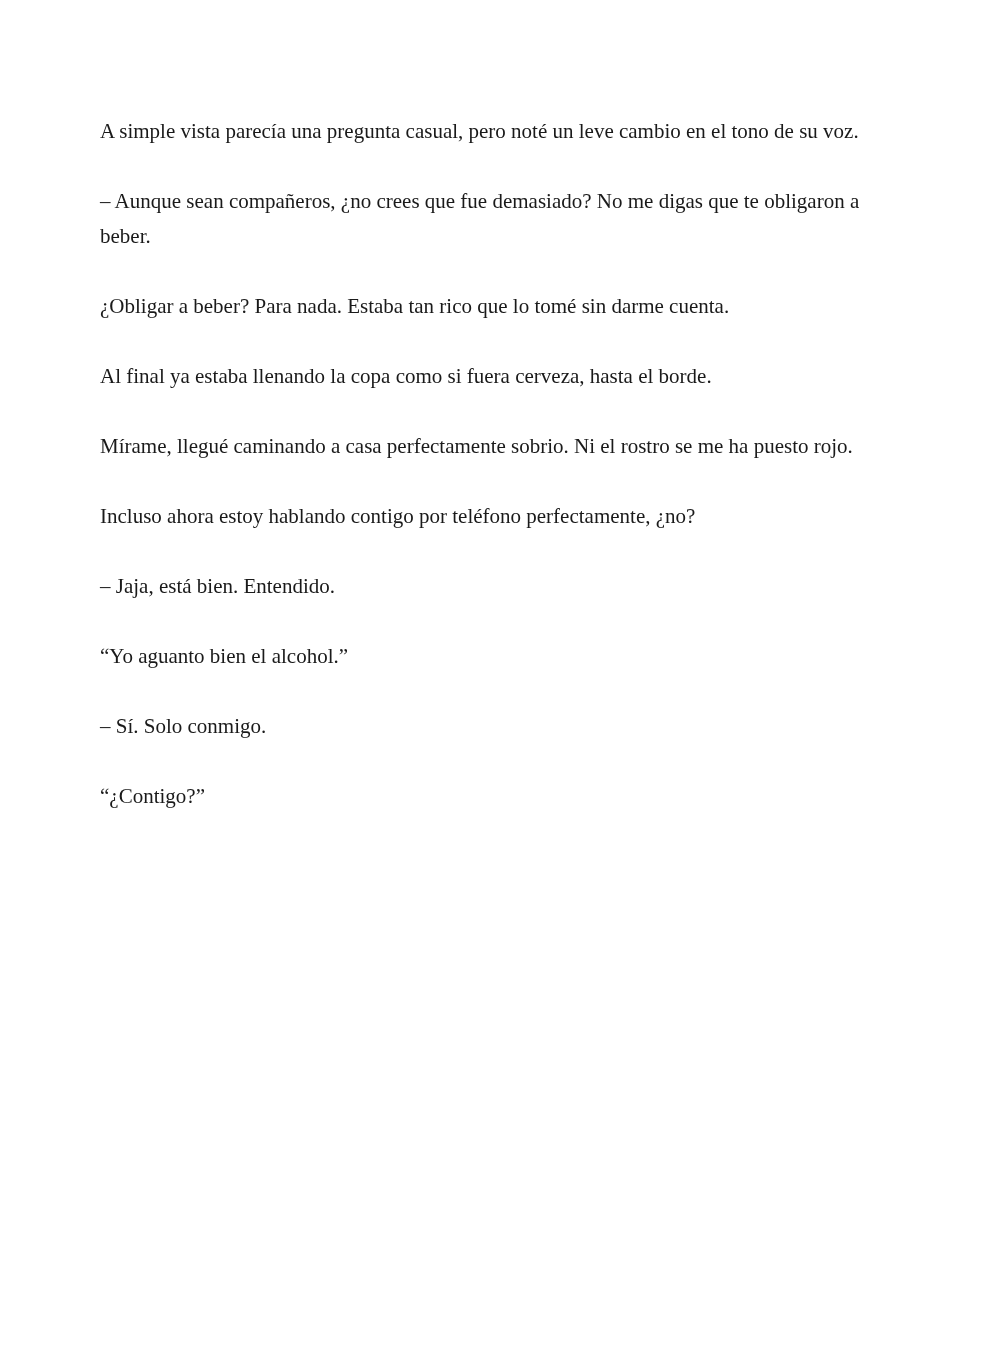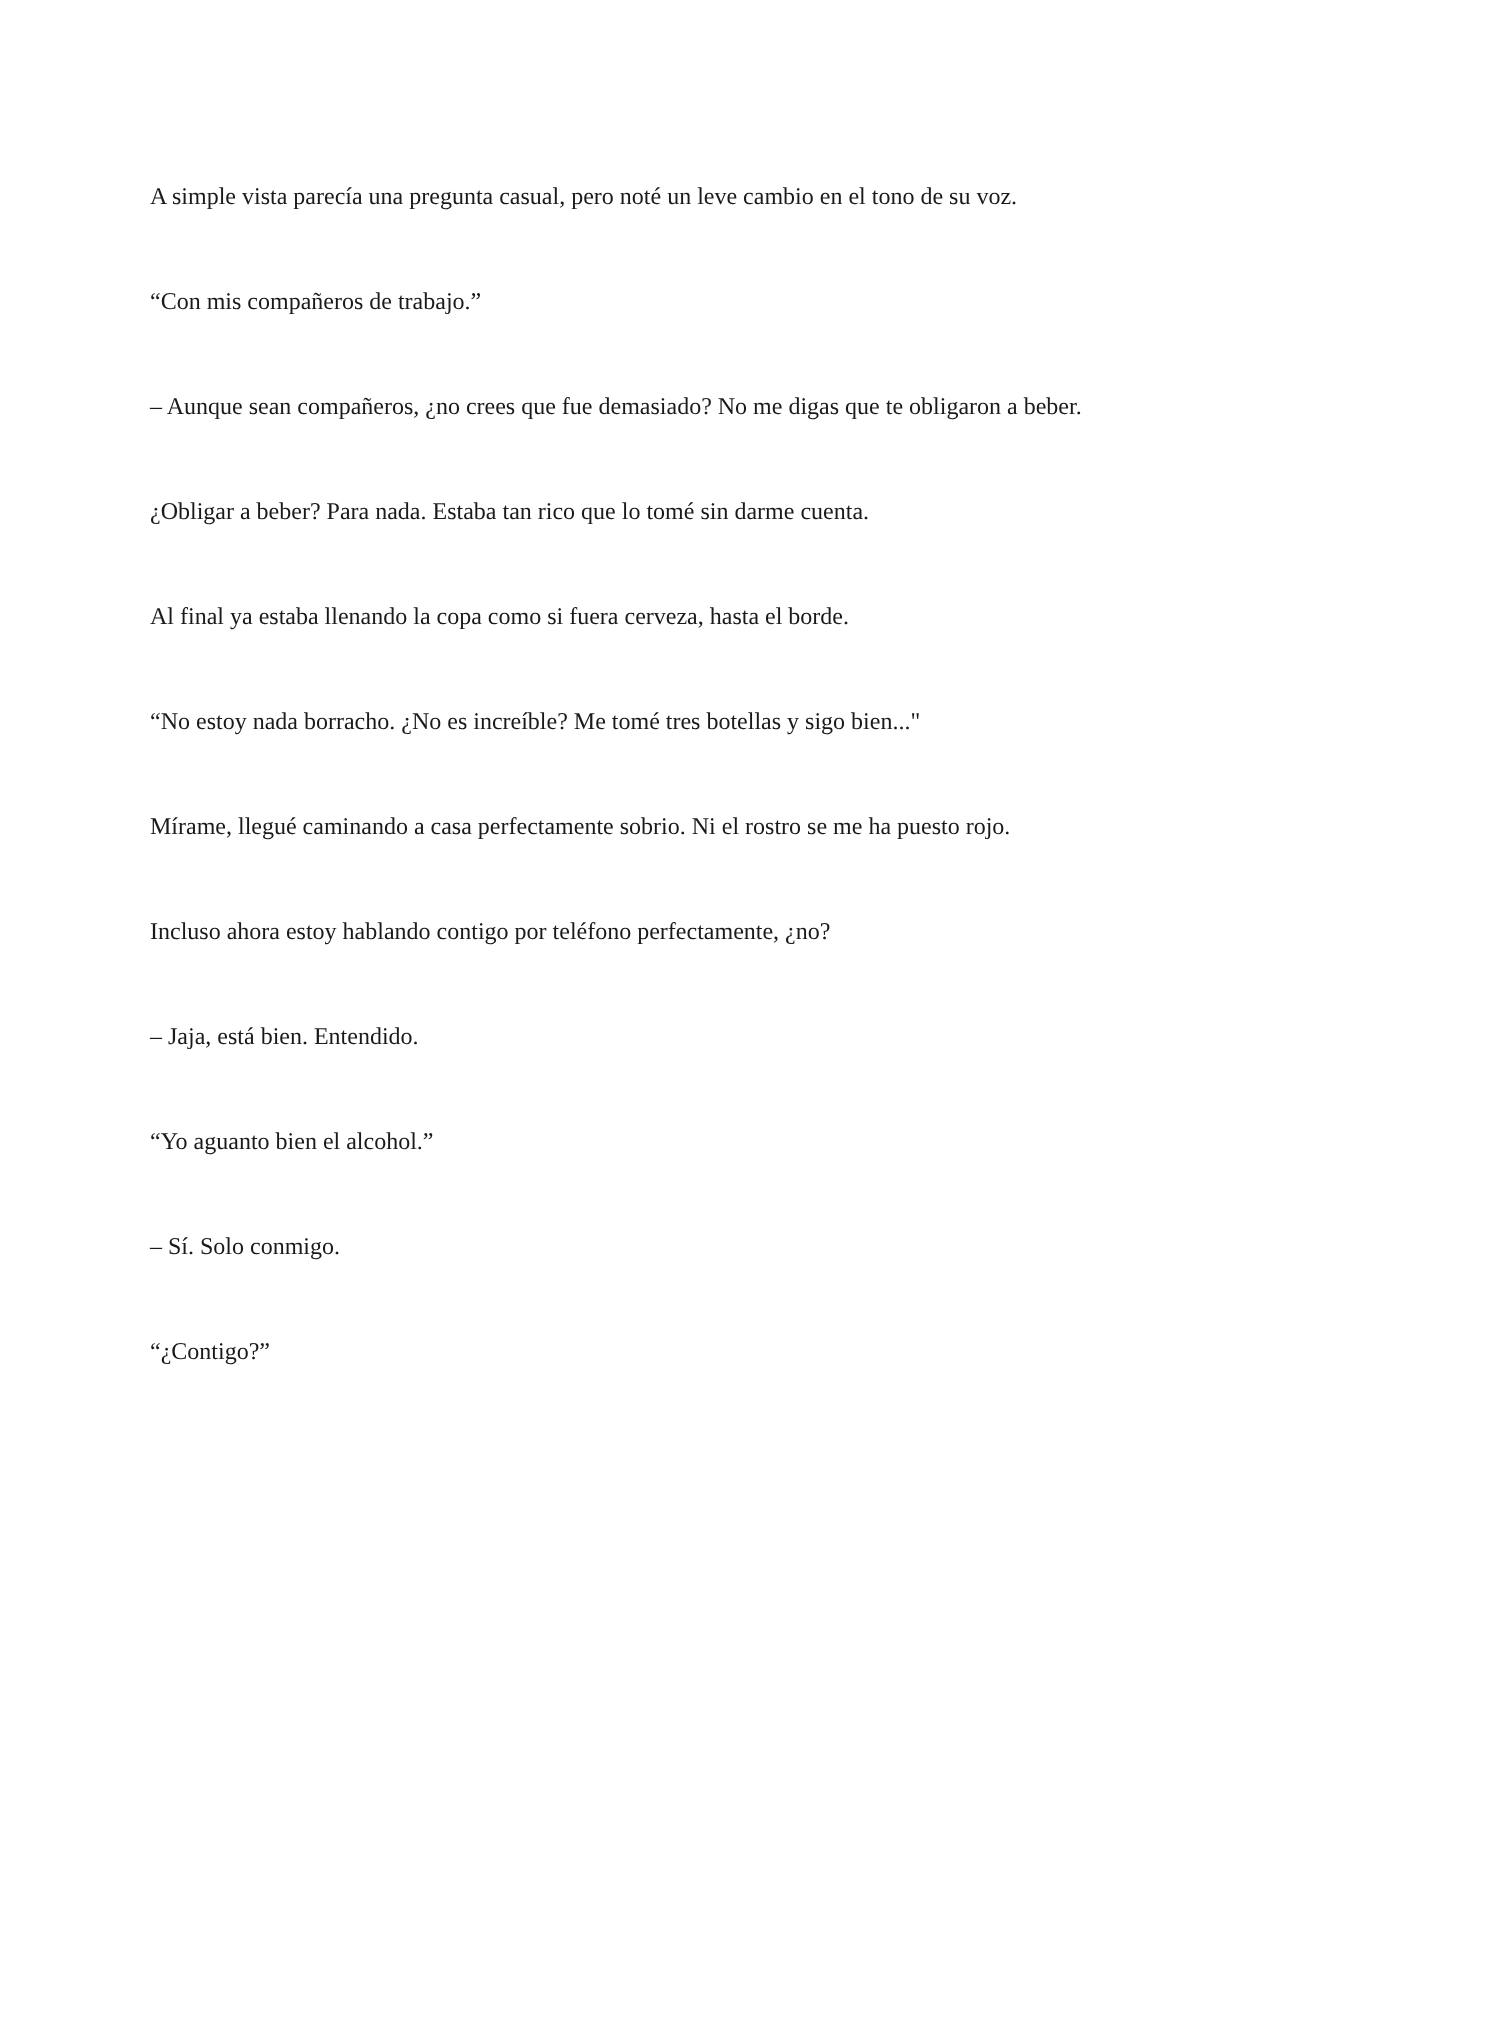--- a/index.html
+++ b/index.html
@@ -12,38 +12,36 @@
       height: 1350px;
       overflow: hidden;
       position: relative;
     }
     .page {
       position: absolute;
       left: 100px;
       top: 114px;
       width: 810px;
       font-family: "Liberation Serif", "DejaVu Serif", serif;
-      font-size: 16px;
+      font-size: 21px;
       line-height: 35px;
       color: #1a1a1a;
     }
     .page p {
       margin: 0 0 35px 0;
       padding: 0;
     }
   </style>
 </head>
 <body>
 
 <div class="page">
   <p>A simple vista parecía una pregunta casual, pero noté un leve cambio en el tono de su voz.</p>
-  <p>“Con mis compañeros de trabajo.”</p>
   <p>– Aunque sean compañeros, ¿no crees que fue demasiado? No me digas que te obligaron a beber.</p>
   <p>¿Obligar a beber? Para nada. Estaba tan rico que lo tomé sin darme cuenta.</p>
   <p>Al final ya estaba llenando la copa como si fuera cerveza, hasta el borde.</p>
-  <p>“No estoy nada borracho. ¿No es increíble? Me tomé tres botellas y sigo bien..."</p>
   <p>Mírame, llegué caminando a casa perfectamente sobrio. Ni el rostro se me ha puesto rojo.</p>
   <p>Incluso ahora estoy hablando contigo por teléfono perfectamente, ¿no?</p>
   <p>– Jaja, está bien. Entendido.</p>
   <p>“Yo aguanto bien el alcohol.”</p>
   <p>– Sí. Solo conmigo.</p>
   <p>“¿Contigo?”</p>
 </div>
 
 </body></html>

